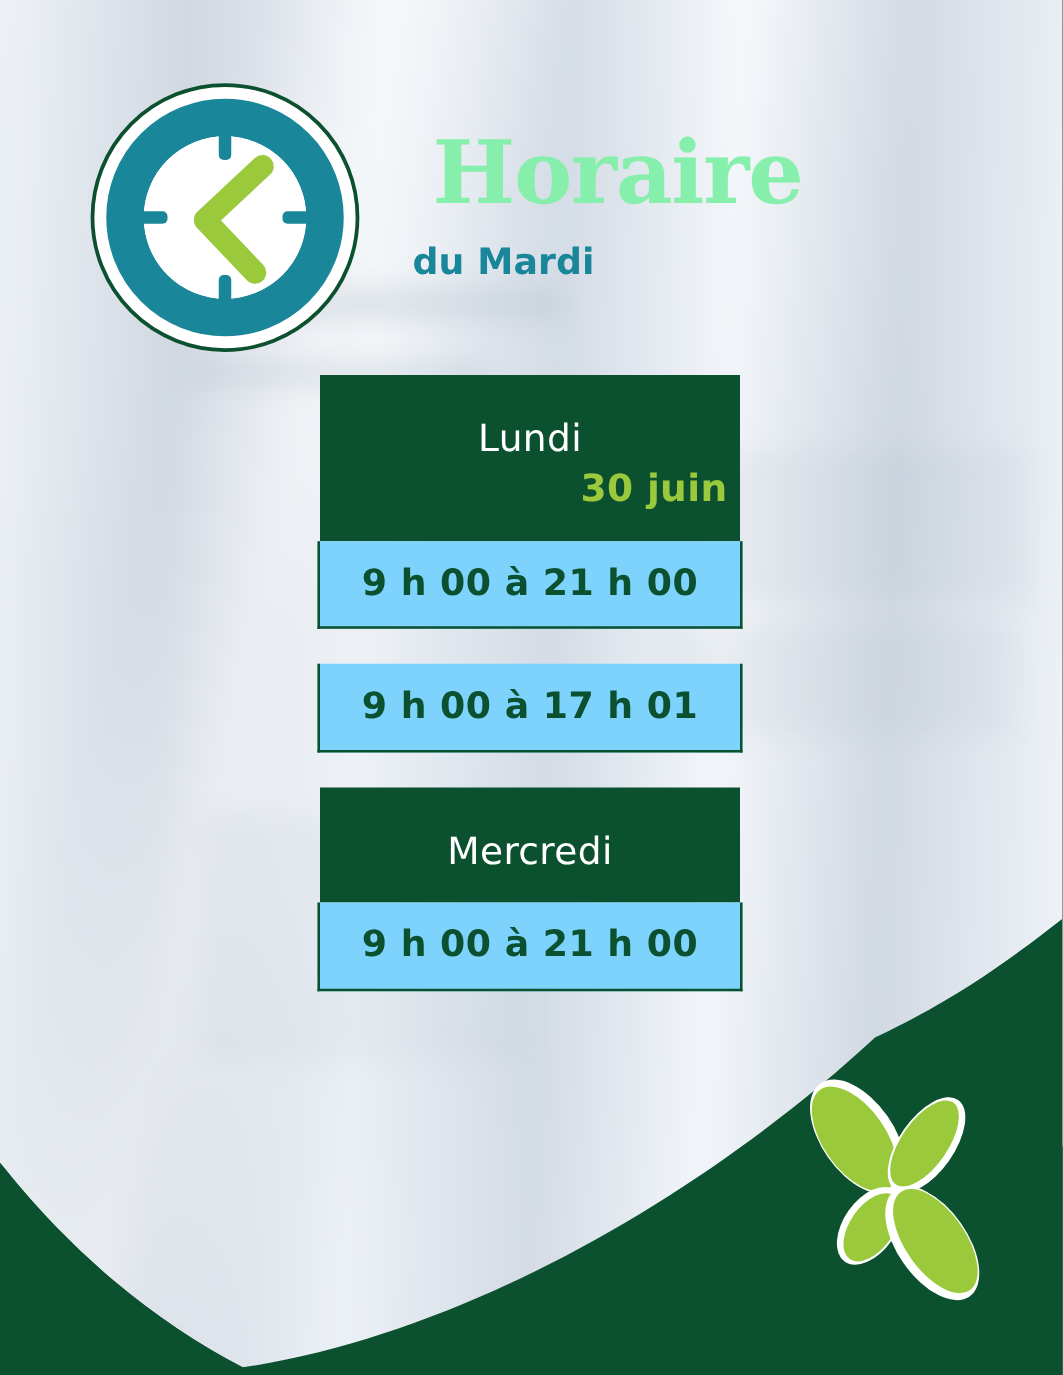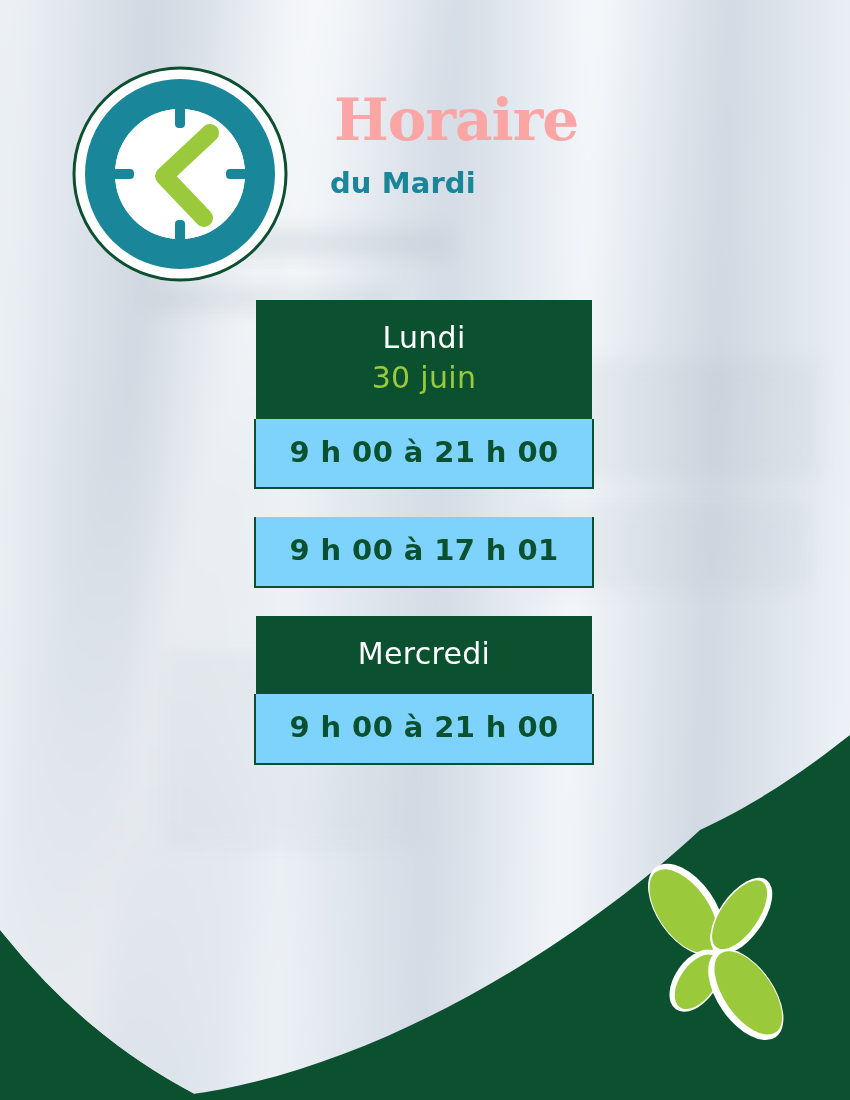--- a/index.html
+++ b/index.html
@@ -77,25 +77,25 @@
   }
   .title-block {
     position: absolute;
     left: 330px;
     top: 88px;
     width: 420px;
   }
   .poster-title {
     font-family: "DejaVu Serif", "Liberation Serif", serif;
     font-weight: bold;
-    font-size: 58px;
+    font-size: 70px;
     line-height: 0.98;
-    color: #fca5a5;
+    color: #86efac;
     letter-spacing: -1px;
-    margin: 4px;
+    margin: 16px;
   }
   .poster-subtitle {
     margin: 14px 0 0 0;
     font-family: "DejaVu Sans", "Liberation Sans", sans-serif;
     font-weight: bold;
     font-size: 29px;
     line-height: 1.38;
     color: #1a8699;
     letter-spacing: 0.1px;
   }
@@ -104,39 +104,40 @@
   .cards {
     position: absolute;
     left: 256px;
     top: 300px;
     width: 336px;
   }
   .card { margin-bottom: 28px; }
   .card:last-child { margin-bottom: 0; }
   .card-header {
     background: #0b502f;
-    padding: 20px 10px 22px 10px;
+    padding: 34px 10px 22px 10px;
     text-align: center;
   }
   .card-day {
     font-family: "DejaVu Sans", "Liberation Sans", sans-serif;
     font-size: 30px;
     font-weight: normal;
     color: #ffffff;
     line-height: 1.2;
     letter-spacing: 0.3px;
   }
   .card-date {
     font-family: "DejaVu Sans", "Liberation Sans", sans-serif;
     font-size: 30px;
-    font-weight: normal;
+    font-weight: bold;
     color: #9aca3c;
     line-height: 1.25;
     margin-top: 3px;
     letter-spacing: 0.3px;
+    text-align: right;
   }
   .card-body {
     background: #7dd3fc;
     border: 2px solid #0b502f;
     border-top: none;
     margin: 0 -2px;
     padding: 18px 6px 19px 6px;
     text-align: center;
   }
   .card-hours {

